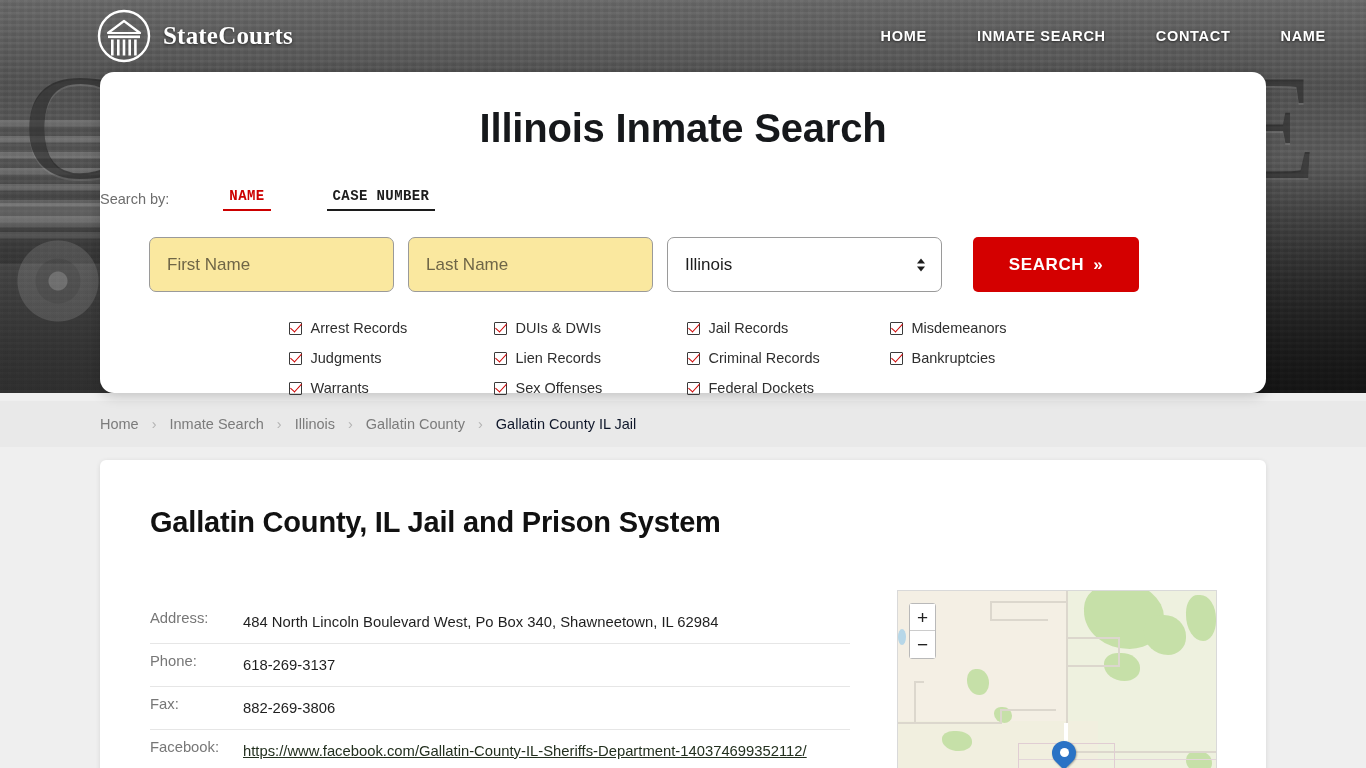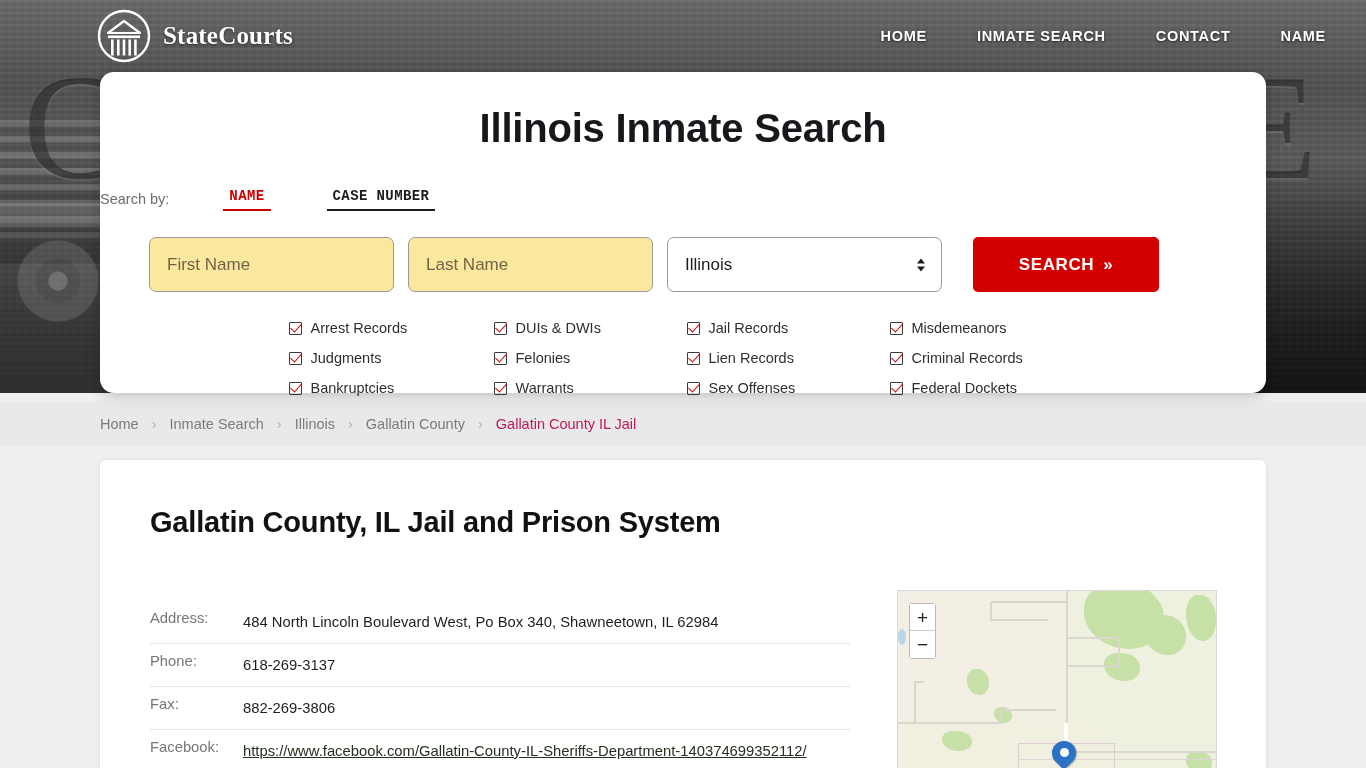--- a/index.html
+++ b/index.html
@@ -134,21 +134,21 @@
     display:flex; flex-direction:column; gap:3px; pointer-events:none;
   }
   .spinner i { display:block; width:9px; height:5px; position:relative; }
   .spinner i::before {
     content:""; position:absolute; left:0; top:0;
     border-left:4.5px solid transparent; border-right:4.5px solid transparent;
   }
   .spinner .up::before { border-bottom:5px solid #1c1c1c; }
   .spinner .dn::before { border-top:5px solid #1c1c1c; }
   .search-btn {
-    width:186px; height:55px; margin-left:17px;
+    width:166px; height:55px; margin-left:17px;
     background:#d40000; color:#fff; border:0; border-radius:5px;
     font-family:inherit; font-size:17px; font-weight:700; letter-spacing:.6px;
     cursor:pointer; display:flex; align-items:center; justify-content:center; gap:9px;
   }
 
   .checks {
     display:grid; grid-template-columns:205px 193px 203px 200px;
     justify-content:center; row-gap:6px; margin-top:24px; padding-left:12px;
   }
   .chk { display:flex; align-items:center; gap:9px; height:24px; font-size:14.5px; color:#2f2f2f; }
@@ -166,21 +166,21 @@
   
   .crumbbar {
     position:absolute; left:0; top:401px; width:1366px; height:46px;
     background:#e9e9e9;
     display:flex; align-items:center; padding-left:100px;
     z-index:4;
   }
   .crumbbar a, .crumbbar span { font-size:14.5px; text-decoration:none; }
   .crumbbar a { color:#7b7b7b; }
   .crumb-sep { color:#b4b4b4; margin:0 13px; font-size:13px; }
-  .crumb-current { color:#be185d; }
+  .crumb-current { color:#0f172a; }
 
   
   .content-card {
     position:absolute; left:100px; top:460px;
     width:1166px; height:340px;
     background:#fff; border-radius:6px;
     box-shadow:0 1px 5px rgba(0,0,0,.10);
     z-index:3;
     padding:46px 50px 0;
   }
@@ -307,24 +307,20 @@
         <span class="chkbox"></span>
         <span>Jail Records</span>
       </div>
     <div class="chk">
         <span class="chkbox"></span>
         <span>Misdemeanors</span>
       </div>
     <div class="chk">
         <span class="chkbox"></span>
         <span>Judgments</span>
-      </div>
-    <div class="chk">
-        <span class="chkbox"></span>
-        <span>Felonies</span>
       </div>
     <div class="chk">
         <span class="chkbox"></span>
         <span>Lien Records</span>
       </div>
     <div class="chk">
         <span class="chkbox"></span>
         <span>Criminal Records</span>
       </div>
     <div class="chk">

